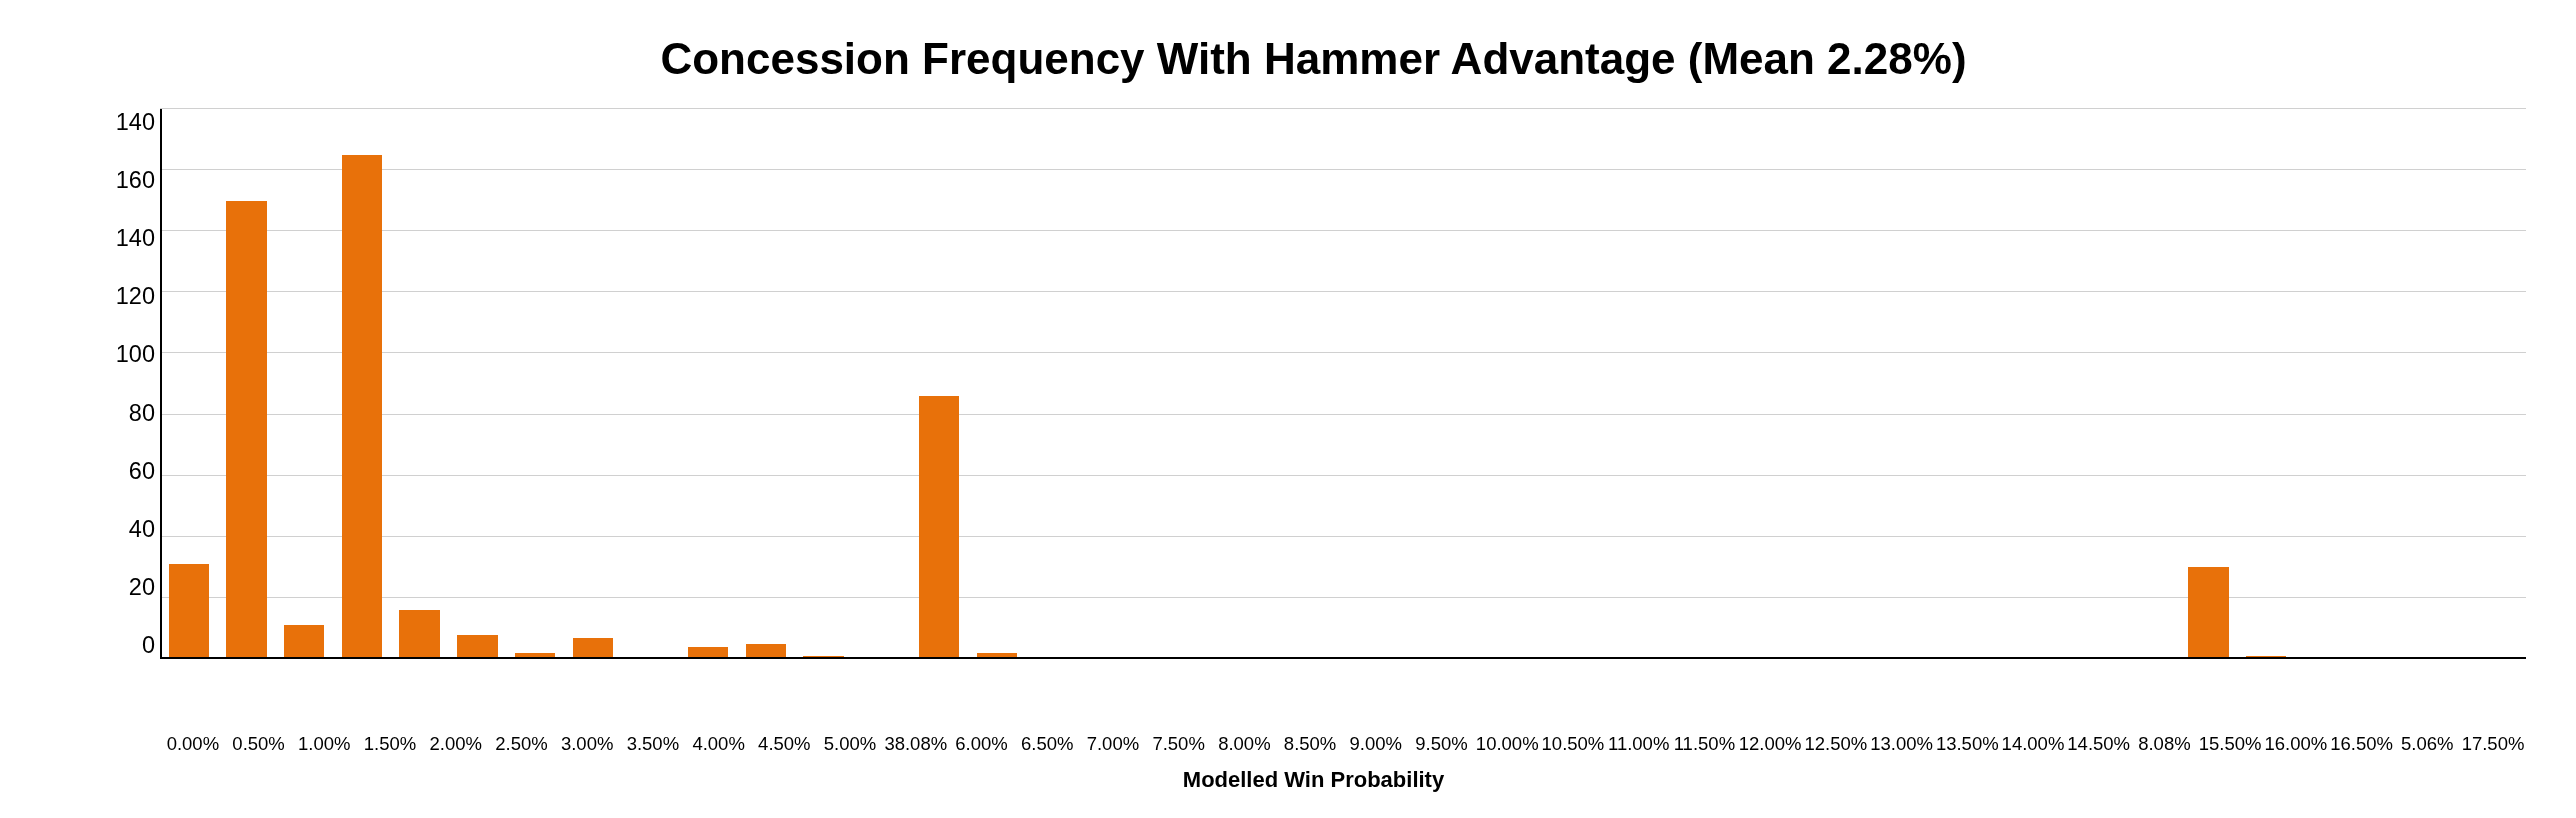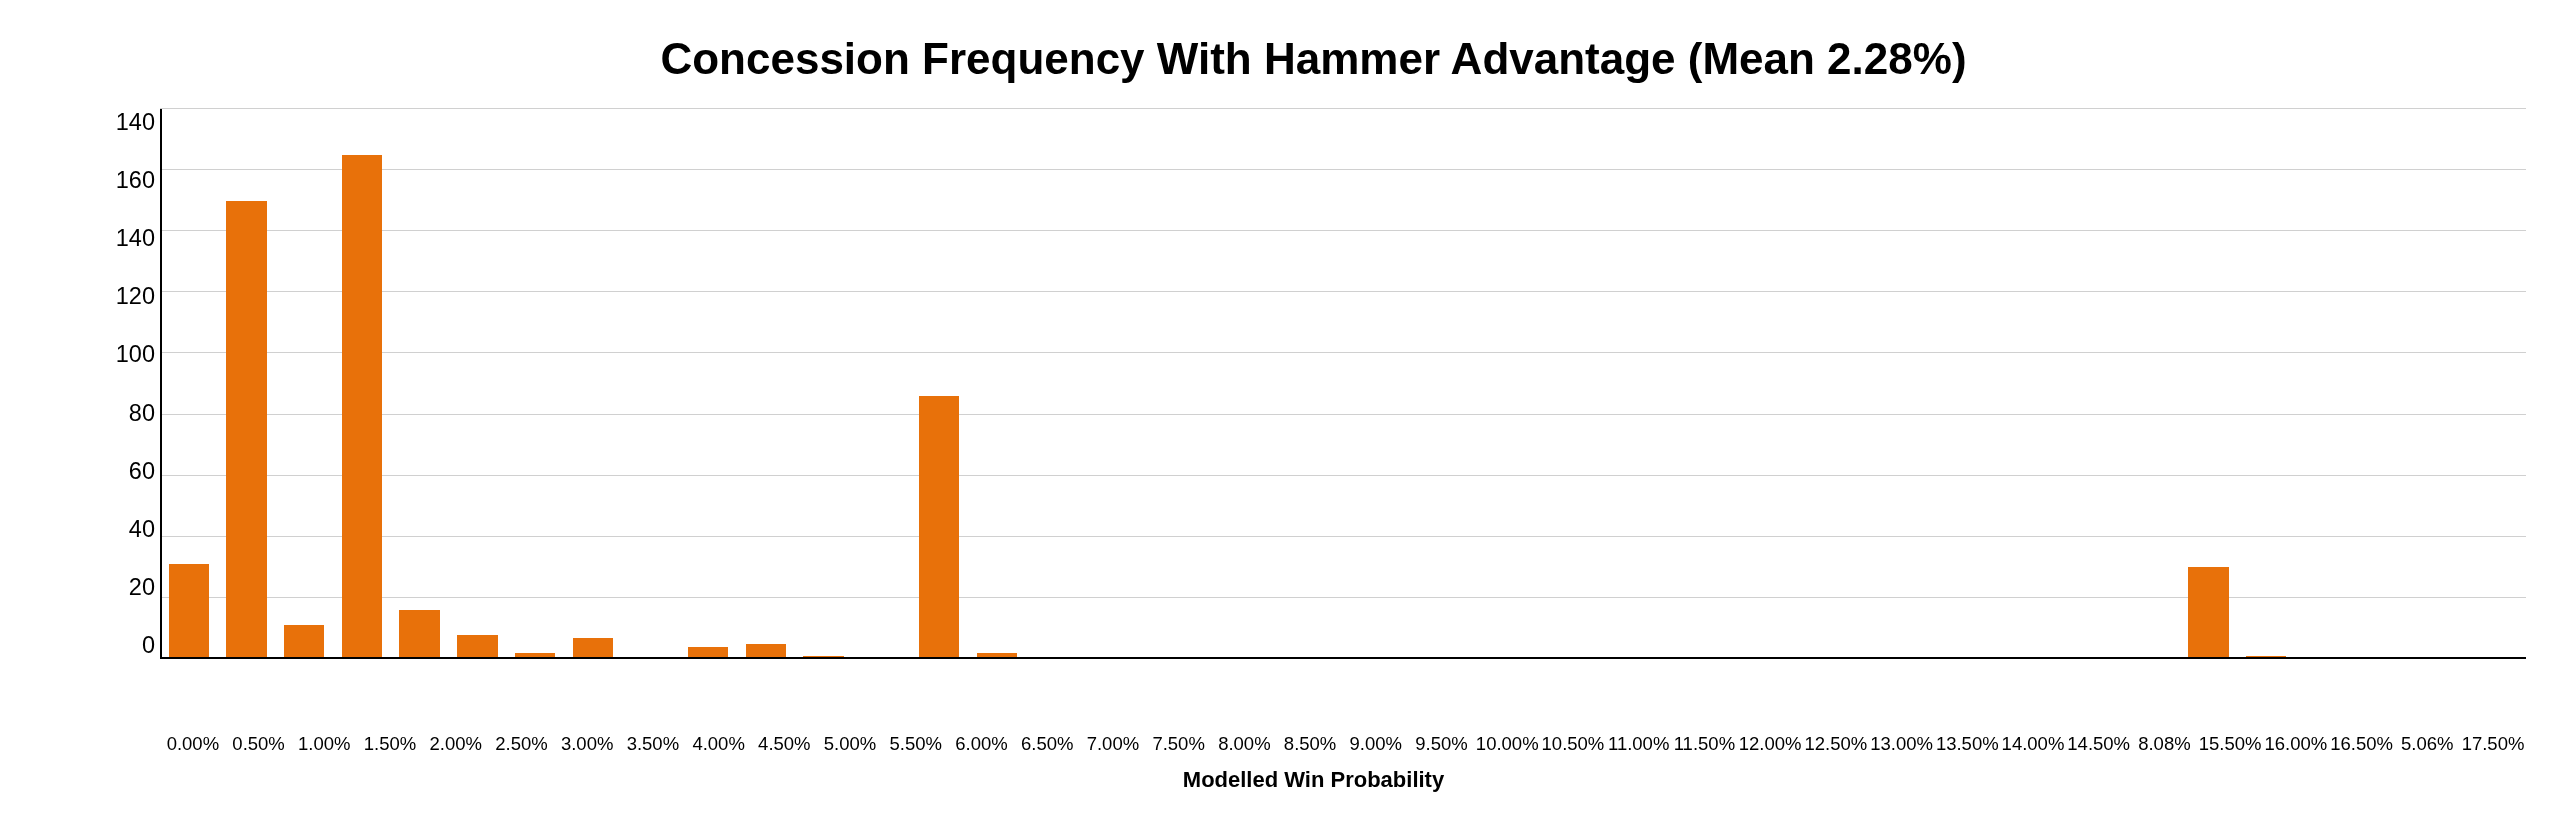--- a/index.html
+++ b/index.html
@@ -252,21 +252,21 @@
         <div class="x-tick">0.50%</div>
         <div class="x-tick">1.00%</div>
         <div class="x-tick">1.50%</div>
         <div class="x-tick">2.00%</div>
         <div class="x-tick">2.50%</div>
         <div class="x-tick">3.00%</div>
         <div class="x-tick">3.50%</div>
         <div class="x-tick">4.00%</div>
         <div class="x-tick">4.50%</div>
         <div class="x-tick">5.00%</div>
-        <div class="x-tick">5.50%</div>
+        <div class="x-tick">38.08%</div>
         <div class="x-tick">6.00%</div>
         <div class="x-tick">6.50%</div>
         <div class="x-tick">7.00%</div>
         <div class="x-tick">7.50%</div>
         <div class="x-tick">8.00%</div>
         <div class="x-tick">8.50%</div>
         <div class="x-tick">9.00%</div>
         <div class="x-tick">9.50%</div>
         <div class="x-tick">10.00%</div>
         <div class="x-tick">10.50%</div>

